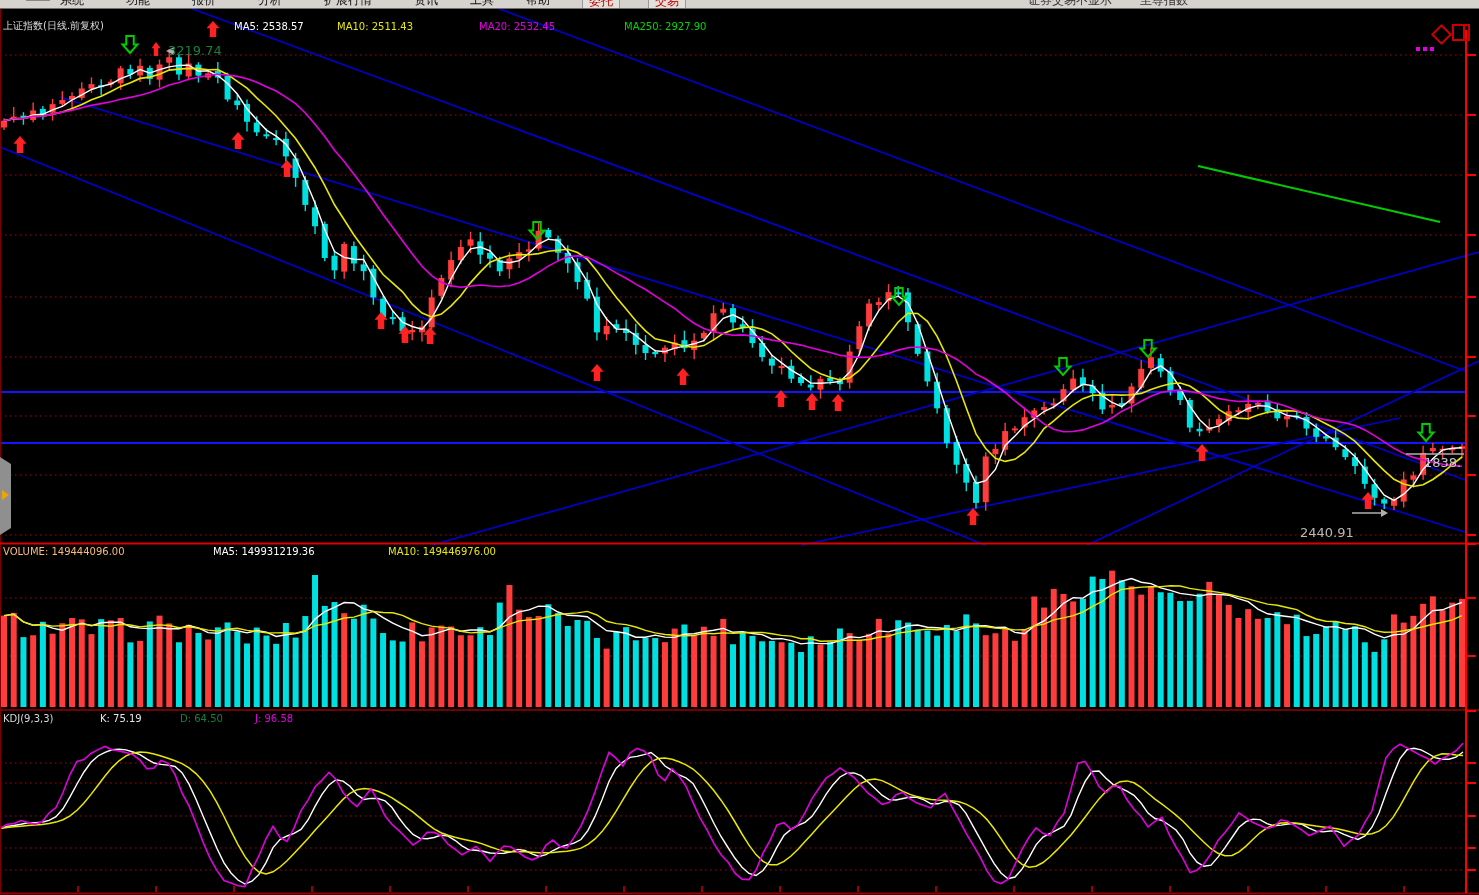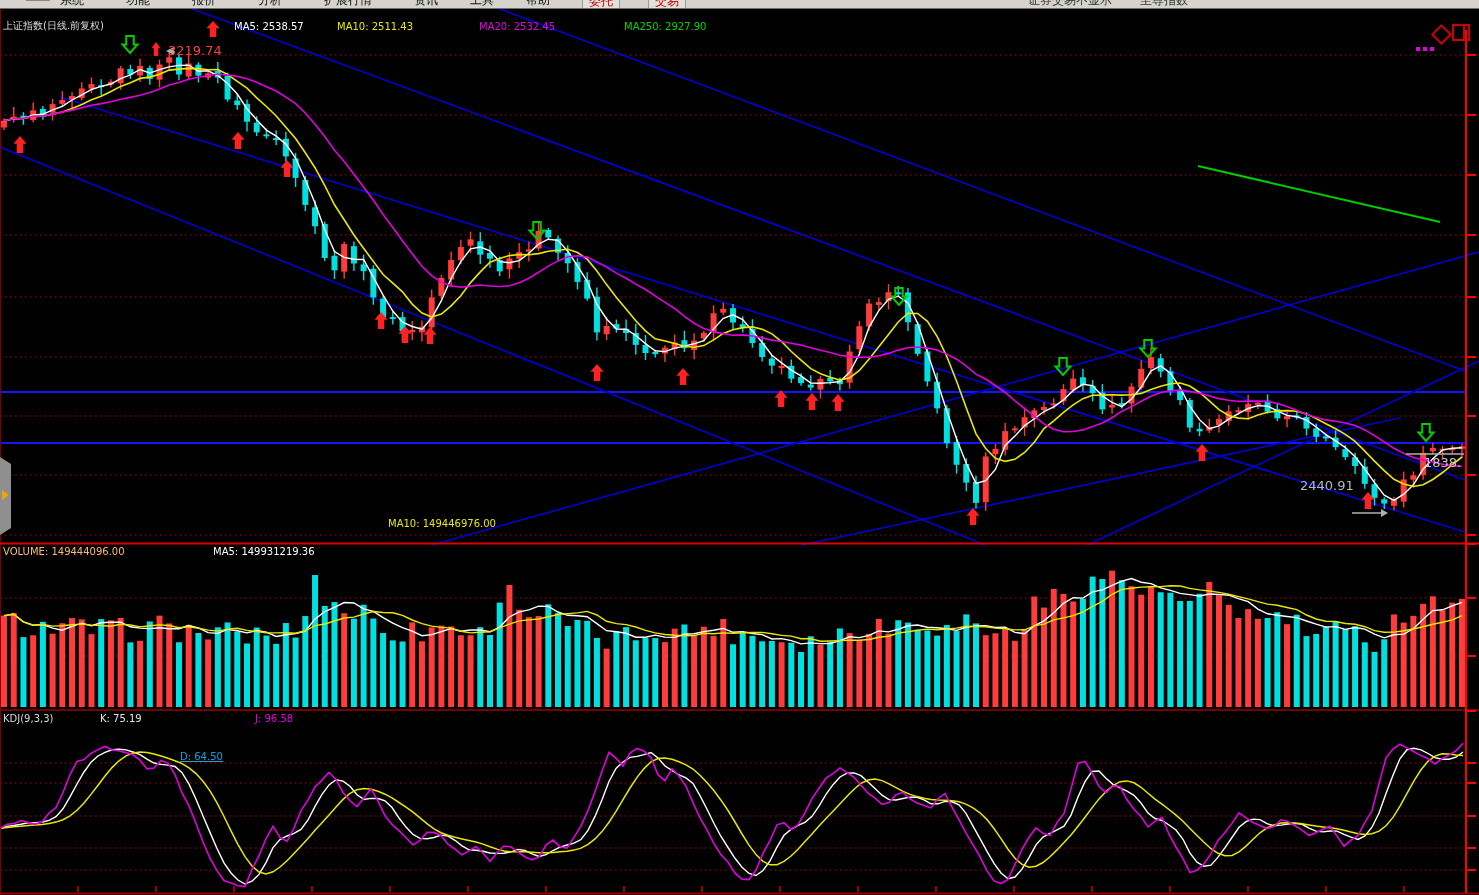--- a/index.html
+++ b/index.html
@@ -16,29 +16,29 @@
   
   #chart-svg{position:absolute;left:0;top:0;z-index:1;}
   
   .lbl{position:absolute;z-index:5;white-space:nowrap;line-height:1.1;}
   .f14{font-size:10px;} .f13{font-size:13px;}
   #title{left:3px;top:20px;color:#dedede;}
   #ma5{left:222px;top:21px;color:#ffffff;margin-left:12px;}
   #ma10{left:337px;top:21px;color:#e8e800;text-align:center;}
   #ma20{left:479px;top:21px;color:#e000e0;}
   #ma250{left:624px;top:21px;color:#00d800;}
-  #hi-label{left:168px;top:44px;color:#ef4444;}
-  #lo-label{left:1300px;top:479px;color:#b8b8b8;text-align:center;}
+  #hi-label{left:168px;top:44px;color:#15803d;}
+  #lo-label{left:1300px;top:526px;color:#b8b8b8;text-align:center;}
   #last-label{left:1424px;top:456px;color:#c8c8c8;}
   #vol-label{left:3px;top:546px;color:#fdba74;text-align:right;}
   #vol-ma5{left:213px;top:546px;color:#ffffff;}
-  #vol-ma10{left:388px;top:518px;color:#e8e800;}
+  #vol-ma10{left:388px;top:546px;color:#e8e800;}
   #kdj-name{left:3px;top:713px;color:#d8d8d8;}
   #kdj-k{left:100px;top:713px;color:#e5e5e5;text-align:right;}
-  #kdj-d{left:180px;top:751px;color:#0ea5e9;text-decoration:underline;}
+  #kdj-d{left:180px;top:713px;color:#15803d;}
   #kdj-j{left:255px;top:713px;color:#e000e0;}
   
   #dots{position:absolute;left:1416px;top:36px;z-index:5;}
   #dots b{display:inline-block;width:4px;height:4px;background:#e000e0;margin-right:3px;}
   #diamond{position:absolute;left:1434px;top:27px;width:11px;height:11px;border:2px solid #cc0000;
            transform:rotate(45deg);z-index:5;}
   #winicon{position:absolute;left:1452px;top:24px;width:14px;height:13px;border:2px solid #cc0000;z-index:5;}
   #winicon i{position:absolute;right:3px;top:0;width:2px;height:13px;background:#cc0000;}
   
   #side-handle{position:absolute;left:0;top:457px;width:11px;height:78px;background:#8f8f8f;

